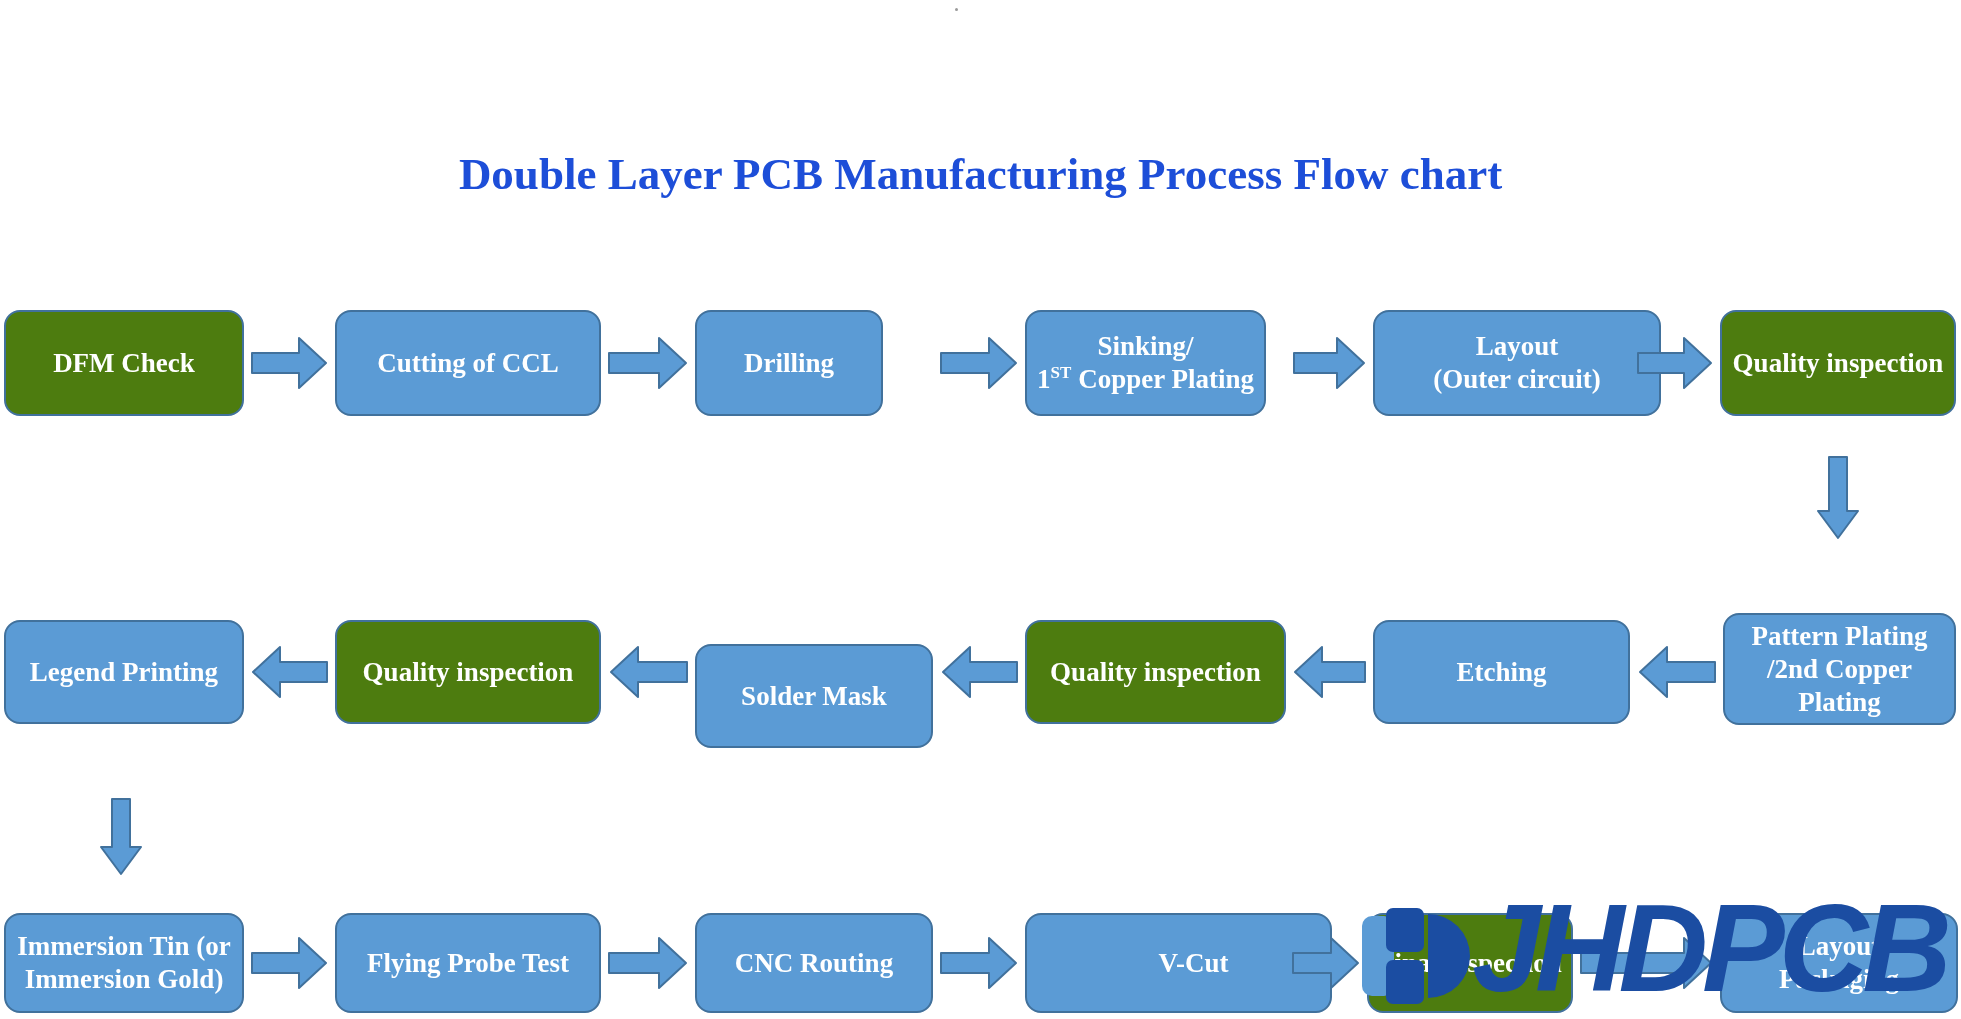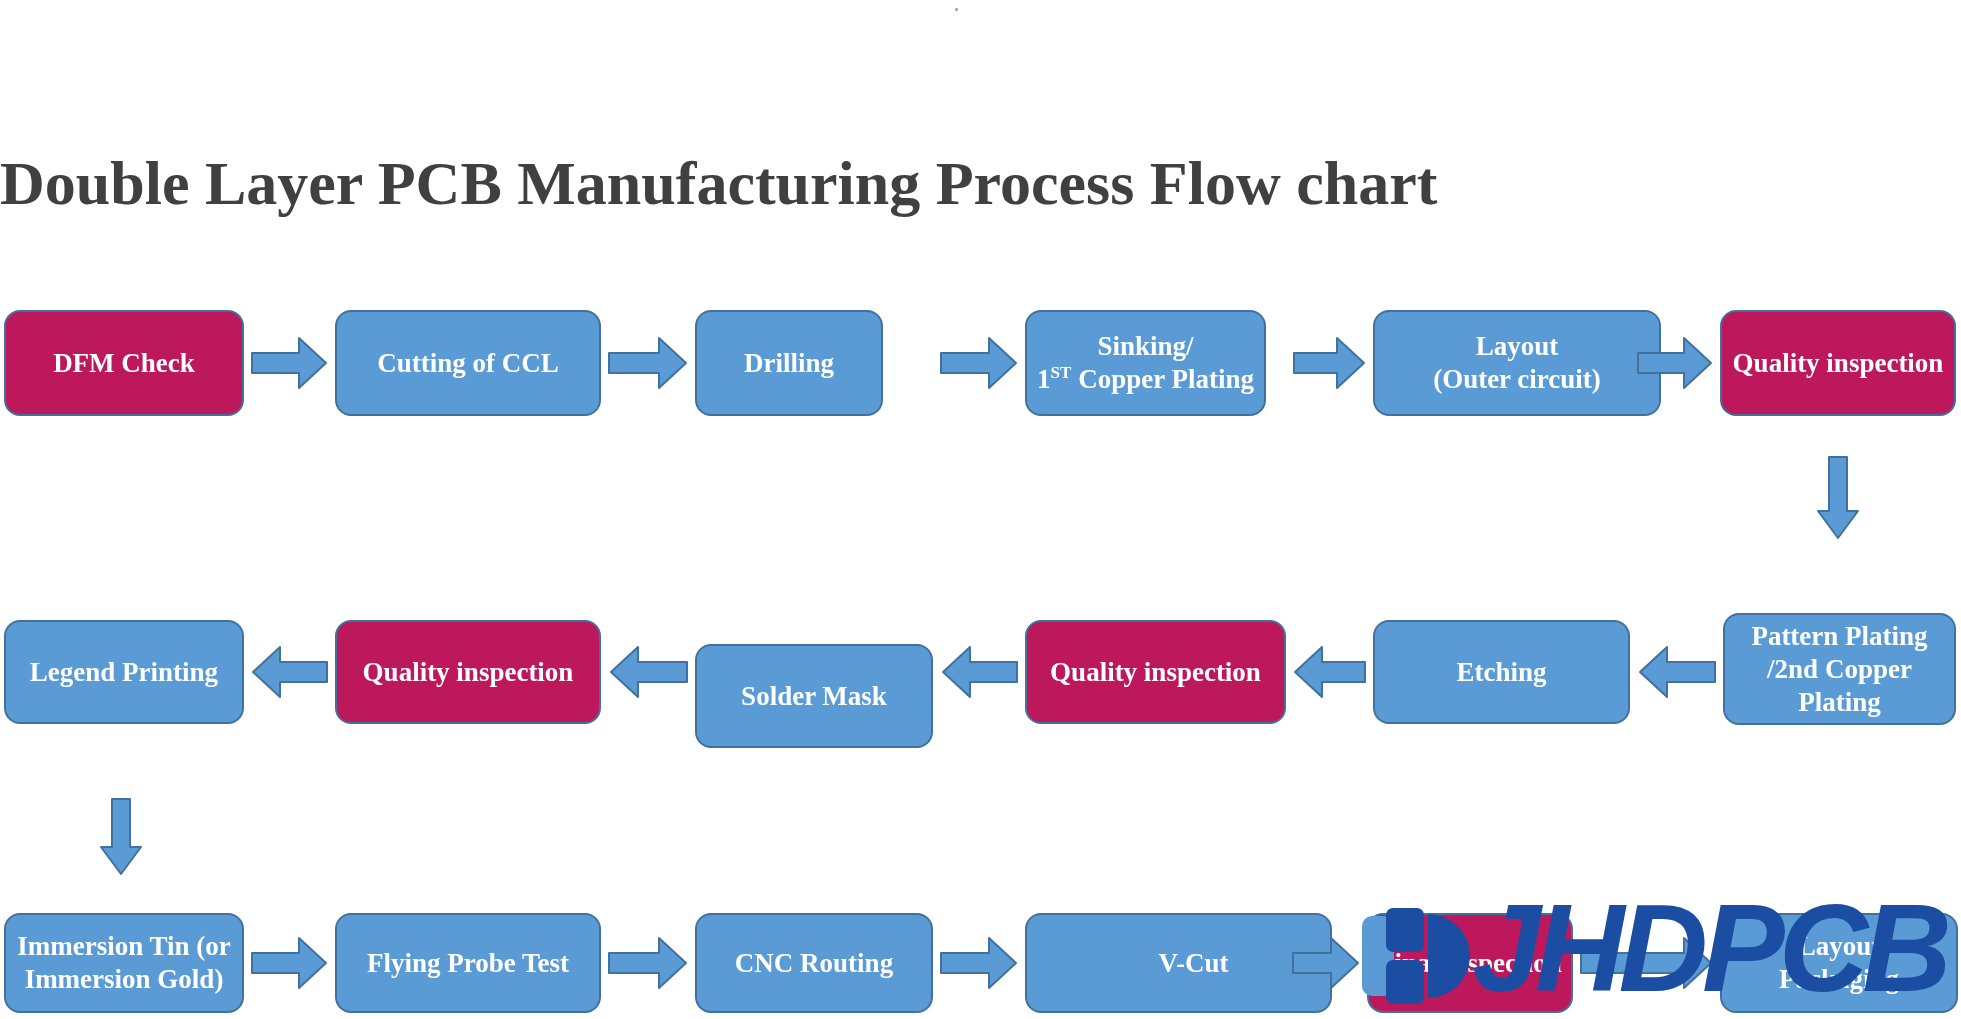--- a/index.html
+++ b/index.html
@@ -1,26 +1,26 @@
 <!DOCTYPE html>
 <html><head>
 <meta charset="utf-8">
 <style>
   html,body{margin:0;padding:0;background:#fff;}
   .page{position:relative;width:1961px;height:1019px;background:#ffffff;overflow:hidden;
         font-family:"Liberation Serif",serif;}
-  .title{position:absolute;left:0;right:0;top:148px;text-align:left;
-         font-size:62px;font-weight:bold;color:#404040;letter-spacing:0px;}
+  .title{position:absolute;left:0;right:0;top:148px;text-align:center;
+         font-size:45px;font-weight:bold;color:#1d4ed8;letter-spacing:0px;}
   .speck{position:absolute;left:955px;top:8px;width:3px;height:3px;background:#9a9a9a;border-radius:50%;}
 
   .box{position:absolute;box-sizing:border-box;border:2.5px solid #41719C;border-radius:16px;
        color:#fff;font-weight:bold;font-size:27px;line-height:33px;text-align:center;
        display:flex;flex-direction:column;align-items:center;justify-content:center;padding:2px 6px;}
   .blue{background:#5B9BD5;}
-  .green{background:#be185d;font-family:Liberation Serif, serif;}
+  .green{background:#4d7c0f;font-family:Liberation Serif, serif;}
   .r1{top:310px;height:106px;}
   .r2{top:620px;height:104px;}
   .r3{top:913px;height:100px;}
   .box sup{font-size:17px;line-height:0;vertical-align:super;}
 
   .arrow{position:absolute;display:block;}
 
   .logo{position:absolute;left:0;top:0;width:100%;height:100%;pointer-events:none;z-index:10;}
   .logo-accent{position:absolute;left:1362px;top:916px;width:32px;height:80px;
                background:#5B9BD5;border-radius:10px;}

